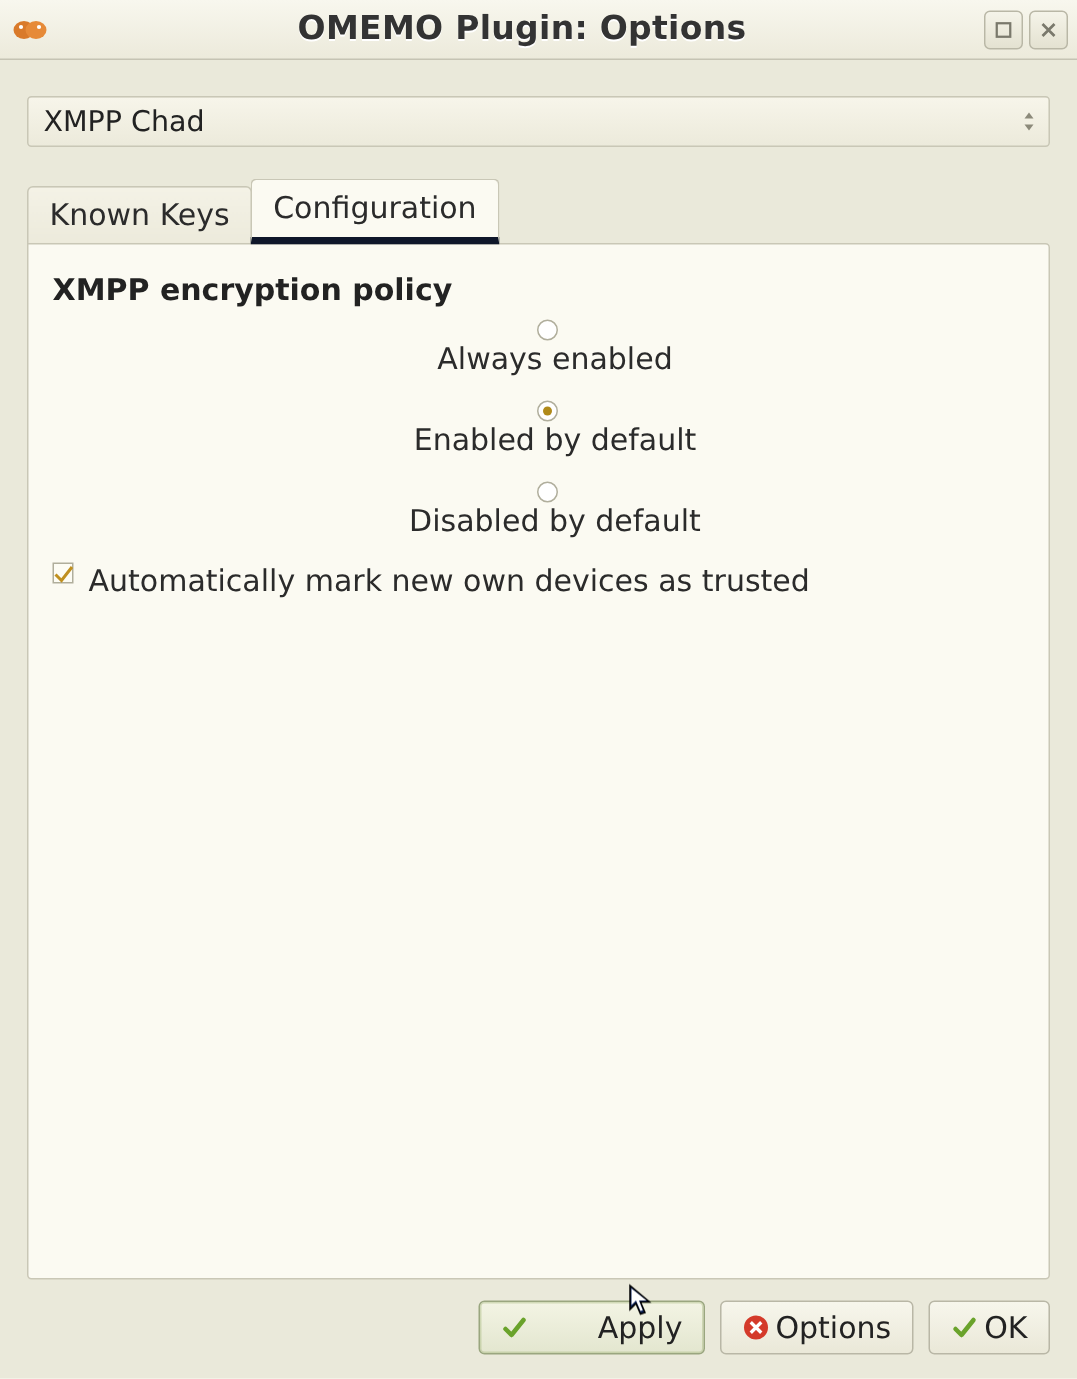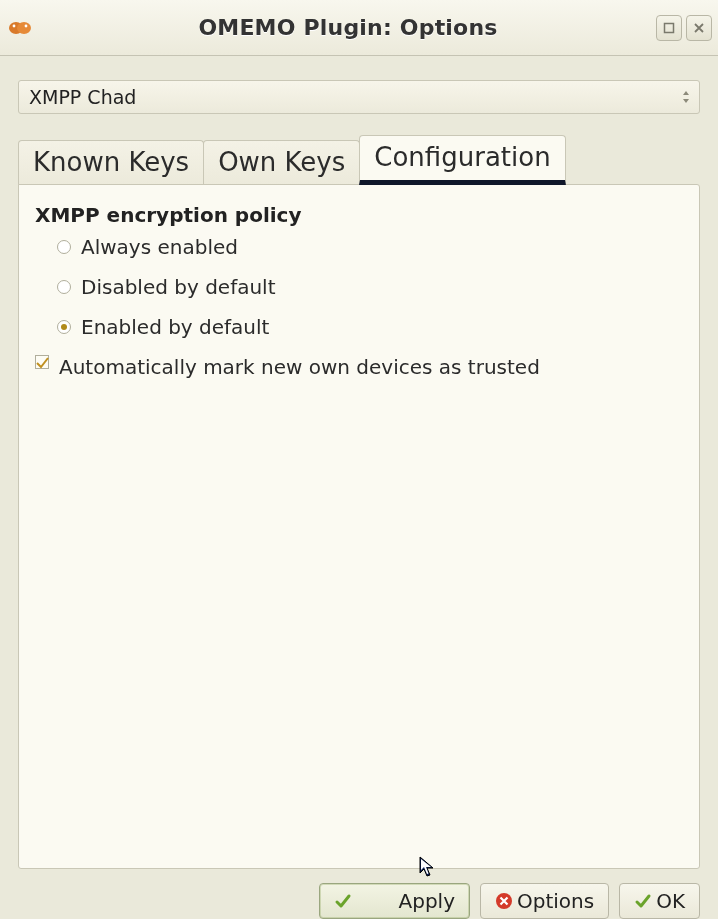--- a/index.html
+++ b/index.html
@@ -6,21 +6,21 @@
   body {
     font-family: "DejaVu Sans", "Liberation Sans", sans-serif;
     font-size: 19px;
     background: #eae9da;
     width: 718px;
     height: 919px;
     overflow: hidden;
     color: #222;
   }
   .titlebar {
-    height: 56px;
+    height: 40px;
     background: linear-gradient(to bottom, #f8f7ee 0%, #eceadb 100%);
     border-bottom: 1px solid #c5c3b3;
     display: flex;
     align-items: center;
     padding: 0 6px;
   }
   .titlebar .app-icon {
     width: 28px; height: 20px;
     margin-right: 6px;
     position: relative;
@@ -75,21 +75,21 @@
     margin-top: 20px;
     display:flex;
     align-items:flex-end;
     position:relative;
   }
   .tab {
     padding: 6px 14px 8px 14px;
     border: 1px solid #c9c7b6;
     border-bottom: none;
     background: linear-gradient(to bottom,#f4f2e6,#eceadb);
-    font-size: 26px;
+    font-size: 20px;
     color: #2b2b2b;
     margin-right: -1px;
     border-top-left-radius: 4px;
     border-top-right-radius: 4px;
     cursor:pointer;
     position:relative;
     top: 1px;
   }
   .tab.active {
     background: #fbfaf2;
@@ -109,20 +109,21 @@
   .section-title {
     font-weight: bold;
     font-size: 20px;
     margin-bottom: 6px;
   }
   .radio-group { margin-left: 22px; }
   .radio-row {
     display:flex; align-items:center;
     margin: 8px 0 16px 0;
     cursor:pointer;
+    flex-direction:column;
   }
   .radio {
     width:14px;height:14px;border:1px solid #b0ae9c;border-radius:50%;
     margin-right:10px; position:relative; background:#fff;
   }
   .radio.checked::after{
     content:""; position:absolute; width:6px;height:6px;
     background:#b08a1a; border-radius:50%;
     top:3px;left:3px;
   }
@@ -199,39 +200,38 @@
 
 <div class="body-wrap">
 
   <div class="account-select">
     <span>XMPP Chad</span>
     <span class="handle"></span>
   </div>
 
   <div class="tabs">
     <div class="tab">Known Keys</div>
-    <div class="tab">Own Keys</div>
     <div class="tab active">Configuration</div>
   </div>
 
   <div class="tab-panel">
     <div class="section-title">XMPP encryption policy</div>
 
     <div class="radio-group">
       <div class="radio-row">
         <span class="radio"></span>
         <span class="label-txt">Always enabled</span>
       </div>
       <div class="radio-row">
+        <span class="radio checked"></span>
+        <span class="label-txt">Enabled by default</span>
+      </div>
+      <div class="radio-row">
         <span class="radio"></span>
         <span class="label-txt">Disabled by default</span>
-      </div>
-      <div class="radio-row">
-        <span class="radio checked"></span>
-        <span class="label-txt">Enabled by default</span>
       </div>
     </div>
 
     <div class="check-row">
       <span class="checkbox checked">
         <svg viewBox="0 0 15 15">
             <path d="M2 8 L6 12 L13 3" stroke="#c09020" stroke-width="2" fill="none"></path>
           </svg>
       </span>
       <span class="label-txt">Automatically mark new own devices as trusted</span>

